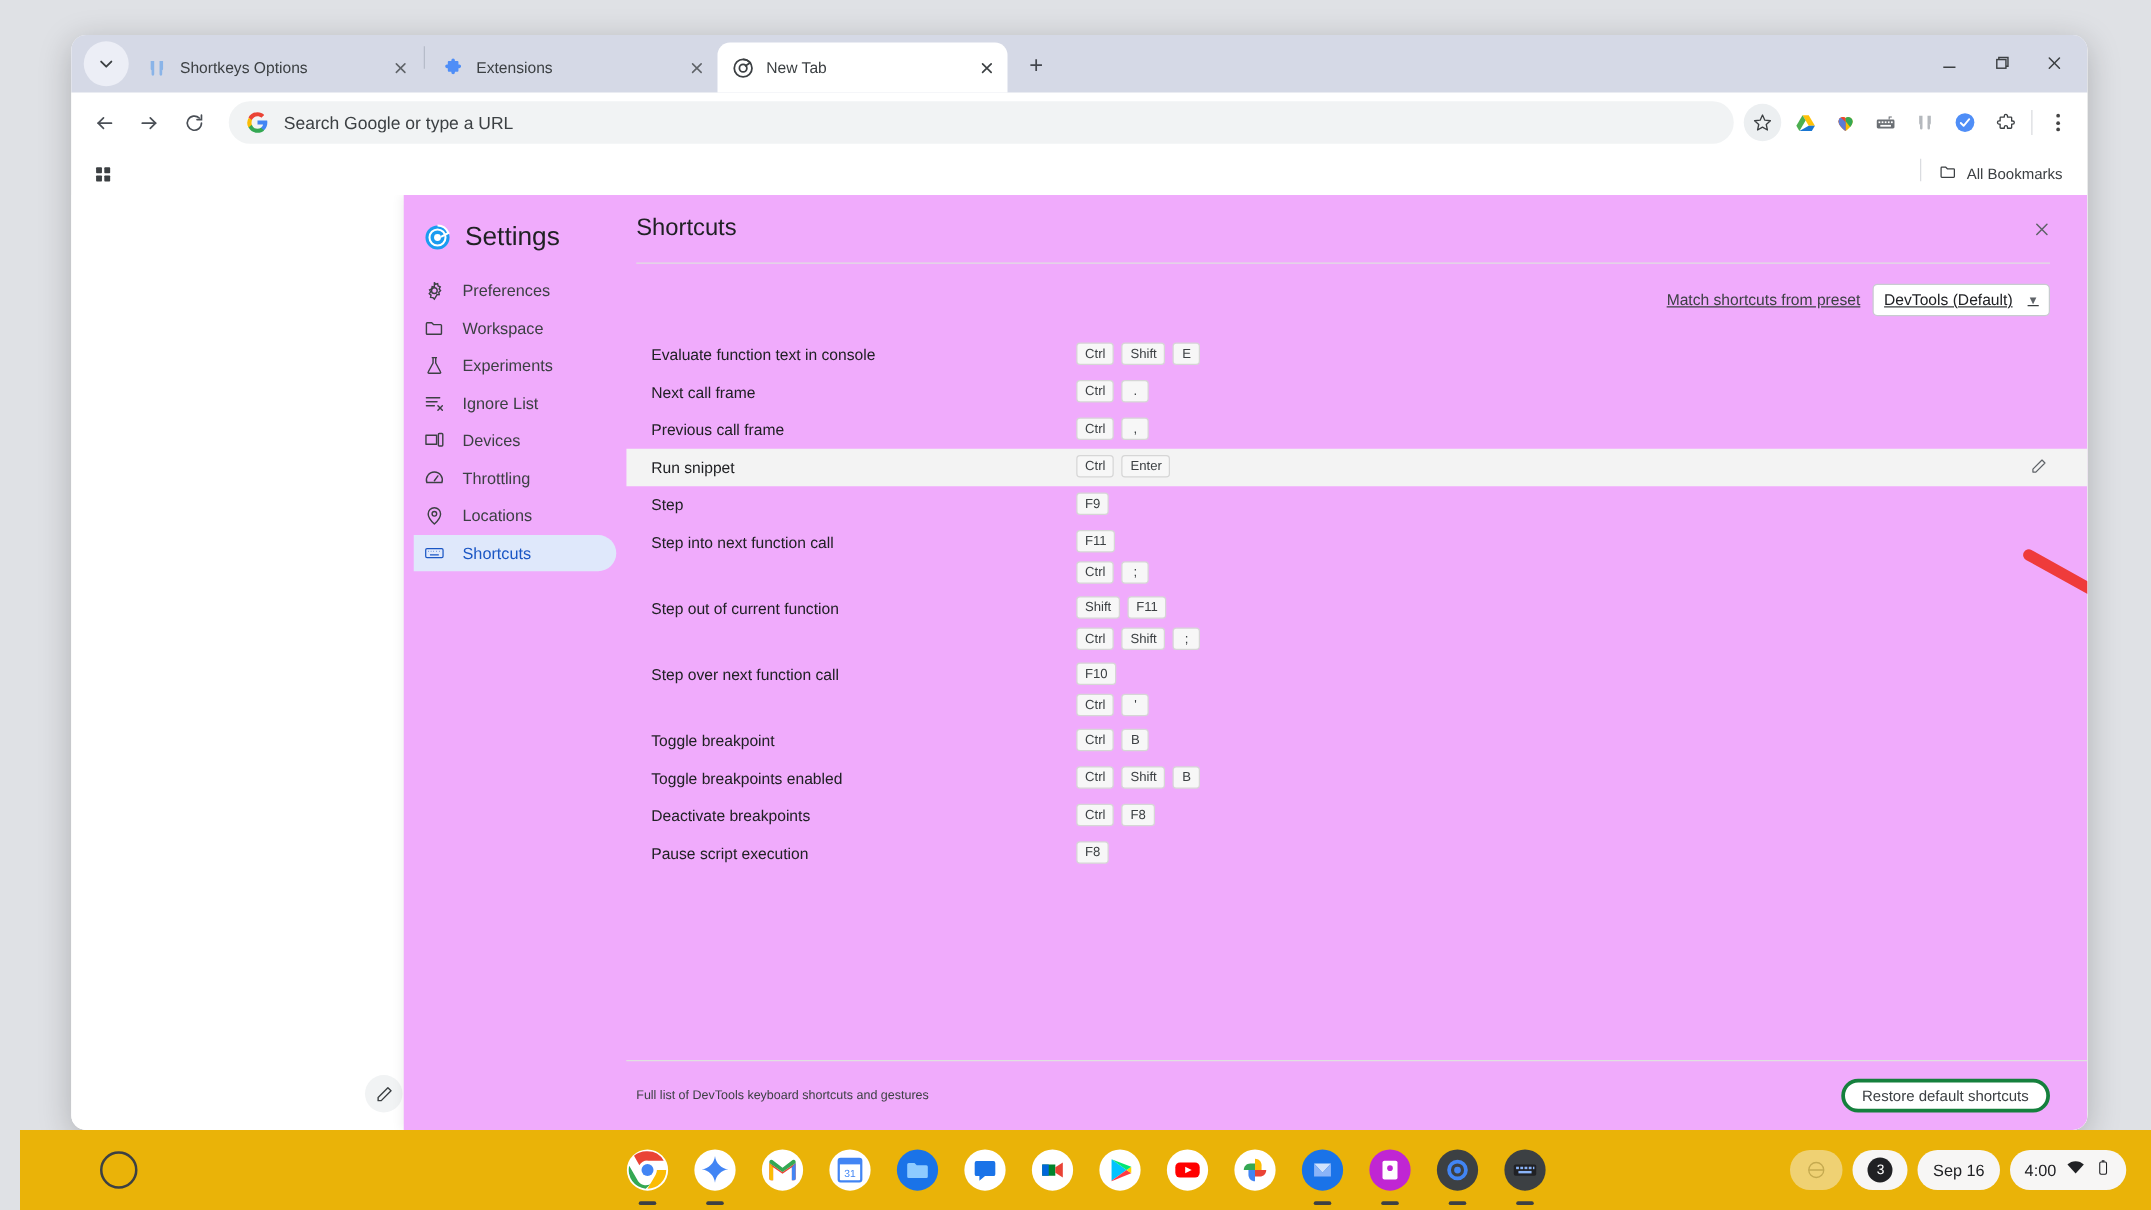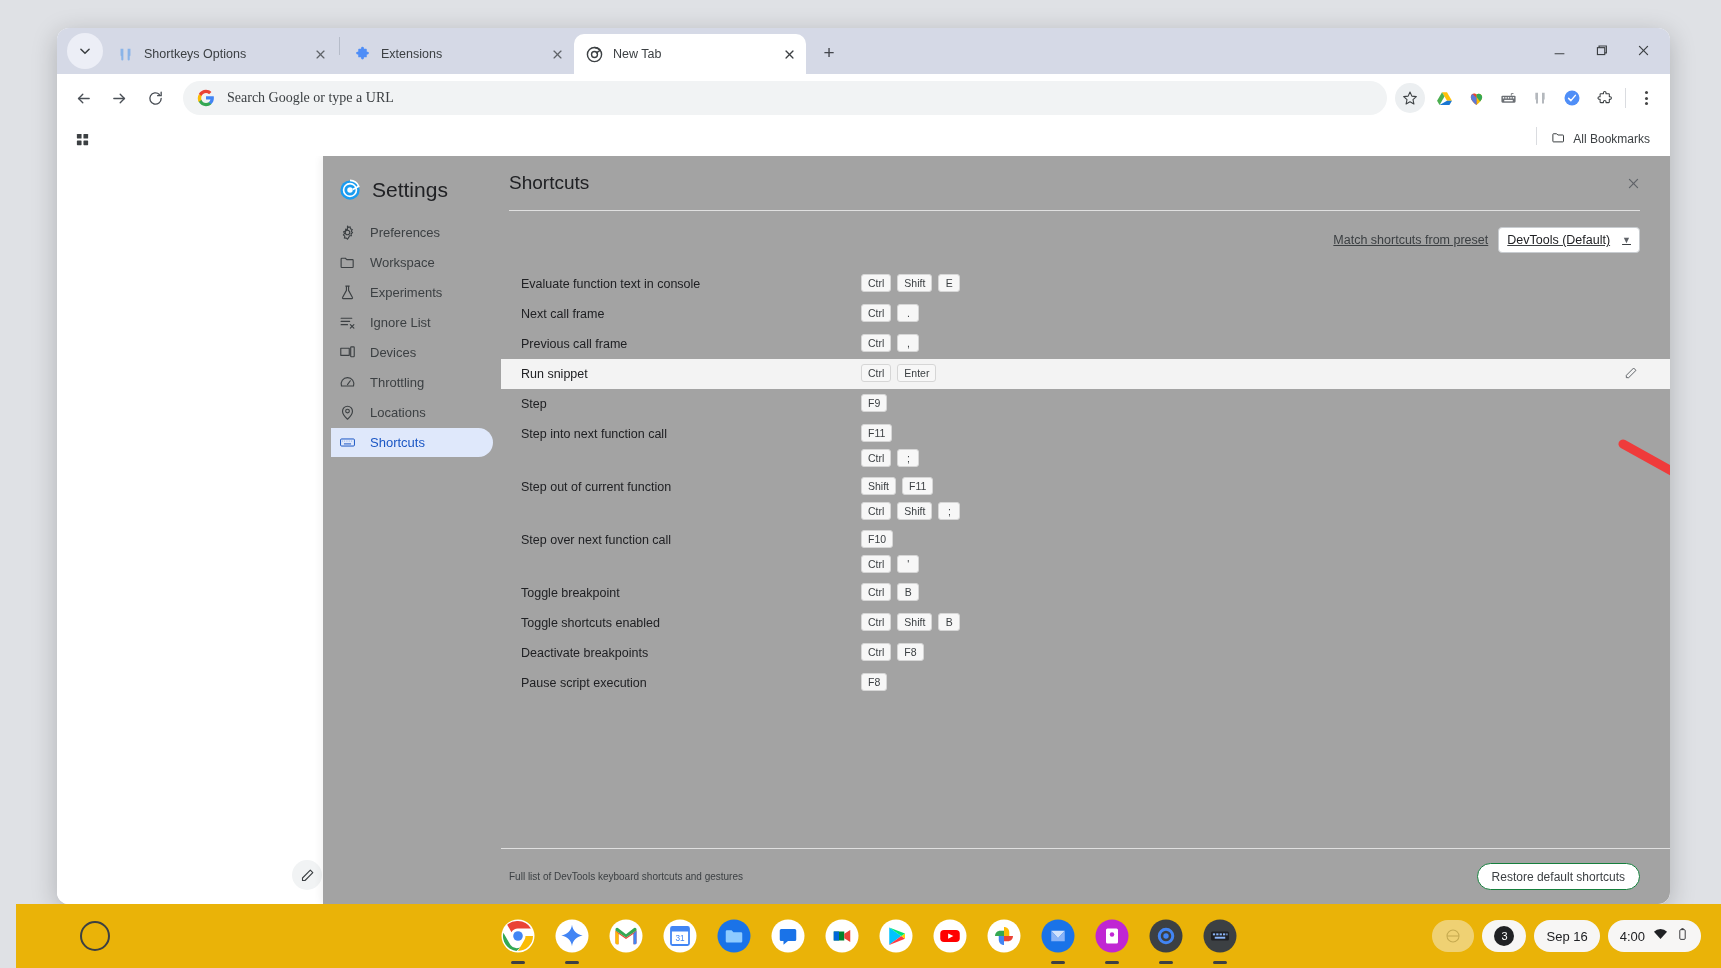--- a/index.html
+++ b/index.html
@@ -109,21 +109,20 @@
   }
   .wc svg { width: 13px; height: 13px; }
 
   
   #toolbar {
     height: 48px;
     background: #ffffff;
     display: flex;
     align-items: center;
     padding: 0 10px 0 10px;
-    font-family: Liberation Serif, serif;
   }
   .nav-btn {
     width: 32px; height: 32px;
     display: flex; align-items: center; justify-content: center;
     color: #4a4f56;
     border-radius: 50%;
     margin-right: 4px;
     cursor: pointer;
     flex: 0 0 auto;
   }
@@ -250,21 +249,21 @@
     width: 30px; height:30px; border-radius:50%;
     background:#f1f3f4;
     display:flex; align-items:center; justify-content:center;
     cursor:pointer;
   }
 
   
   #devtools-settings {
     position: absolute;
     left: 266px; top: 0; right: 0; bottom: 0;
-    background: #a3a3a3;
+    background: #f0abfc;
     display: flex;
     box-shadow: -2px 0 8px rgba(0,0,0,.06);
   }
   #ds-sidebar {
     width: 178px;
     padding: 16px 8px 0 8px;
     flex: 0 0 auto;
   }
   #ds-title-row {
     display: flex; align-items: center; gap: 11px;
@@ -384,21 +383,21 @@
     padding: 14px 30px 14px 8px;
     display: flex; align-items: center;
   }
   #ds-footer-link {
     font-size: 10px;
     color: #3c4043;
     cursor: pointer;
   }
   #ds-restore-btn {
     margin-left: auto;
-    border: 1px solid #15803d;
+    border: 3px solid #15803d;
     background: #fff;
     border-radius: 14px;
     height: 27px;
     padding: 0 14px;
     font-size: 12px;
     color: #3c4043;
     display:flex; align-items:center;
     cursor:pointer;
   }
 
@@ -1049,21 +1048,21 @@
               <div class="sc-name">Toggle breakpoint</div>
               <div class="sc-keys-wrap">
                 <div class="sc-keys">
                   <span class="key">Ctrl</span>
                   <span class="key">B</span>
                 </div>
               </div>
             </div>
 
             <div class="sc-row">
-              <div class="sc-name">Toggle shortcuts enabled</div>
+              <div class="sc-name">Toggle breakpoints enabled</div>
               <div class="sc-keys-wrap">
                 <div class="sc-keys">
                   <span class="key">Ctrl</span>
                   <span class="key">Shift</span>
                   <span class="key">B</span>
                 </div>
               </div>
             </div>
 
             <div class="sc-row">

